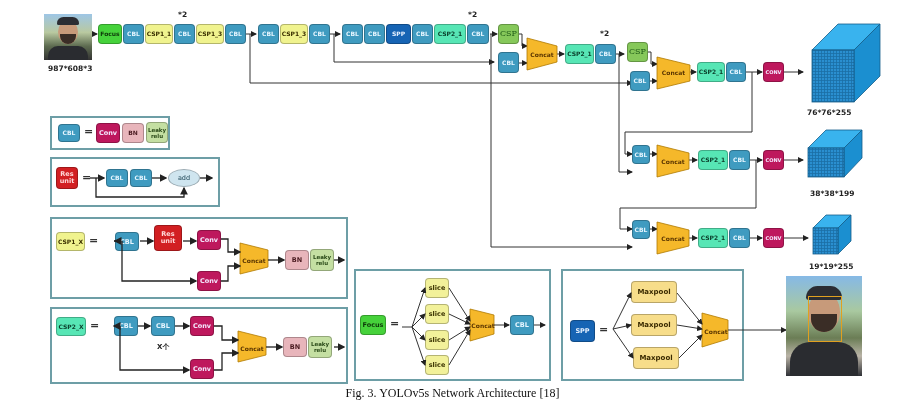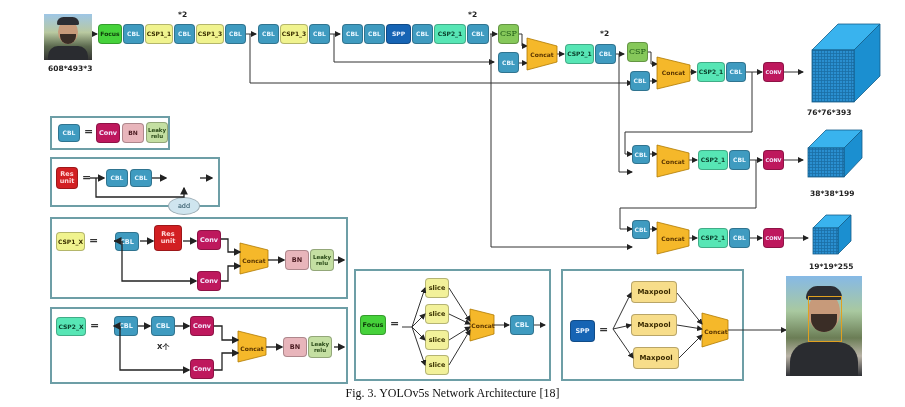--- a/index.html
+++ b/index.html
@@ -13,21 +13,21 @@
   .csp2{background:#57e6b5;color:#0a3d2a;}
   .focus{background:#46d23b;color:#0e3a0a;}
   .spp{background:#1664b4;color:#e8f2ff;}
   .cspg{background:#86c85a;color:#1e5a16;font-weight:normal;font-family:"DejaVu Serif",serif;font-size:8px;}
   .conv{background:#be185d;color:#f4eaff;}
   .bn{background:#e8b5bb;color:#4a1a20;}
   .leaky{background:#c4dfa2;color:#2a4a18;font-size:5.5px;line-height:6px;}
   .res{background:#d21f22;color:#ffd9d9;font-size:6.5px;line-height:7px;}
   .slice{background:#f2f19a;color:#3a3300;font-size:6.5px;}
   .maxpool{background:#f7dd8a;color:#3a2a00;font-size:7px;}
-  .add{background:#cfe5ef;color:#214a5a;border-radius:50%;font-weight:normal;font-size:6.5px;margin-top:28px;}
+  .add{background:#cfe5ef;color:#214a5a;border-radius:50%;font-weight:normal;font-size:6.5px;}
   .panel{position:absolute;box-sizing:border-box;border:2px solid #6d9ea6;background:#fff;}
   .lbl{position:absolute;font-weight:bold;font-size:7.5px;color:#222;white-space:nowrap;}
   .eq{position:absolute;font-weight:bold;font-size:11px;color:#333;}
   .concat-t{position:absolute;font-size:6px;font-weight:bold;color:#5a3500;display:flex;align-items:center;justify-content:center;}
   .caption{position:absolute;left:0;width:905px;top:386px;text-align:center;font-family:"Liberation Serif",serif;font-size:12px;color:#111;}
   .photo{position:absolute;overflow:hidden;}
 </style>
 </head>
 <body>
 
@@ -105,21 +105,21 @@
     <rect x="813" y="228" width="25" height="26" fill="url(#grid)" stroke="#155e8a" stroke-width="0.8"></rect>
   </g>
 </svg>
 
 <div class="photo" style="left:44px;top:14px;width:48px;height:46px;background:linear-gradient(180deg,#9ec6e6 0%,#b9c9a0 40%,#5d6b50 70%,#333 100%);">
   <div style="position:absolute;left:14px;top:6px;width:20px;height:24px;border-radius:50%;background:#c79a7a;"></div>
   <div style="position:absolute;left:13px;top:3px;width:22px;height:8px;border-radius:8px 8px 2px 2px;background:#2b2d33;"></div>
   <div style="position:absolute;left:16px;top:20px;width:16px;height:10px;border-radius:0 0 8px 8px;background:#3a2d26;"></div>
   <div style="position:absolute;left:4px;top:32px;width:40px;height:14px;border-radius:10px 10px 0 0;background:#2a2c30;"></div>
 </div>
-<div class="lbl" style="left:48px;top:64px;">608*493*3</div>
+<div class="lbl" style="left:48px;top:64px;">987*608*3</div>
 
 <div class="lbl" style="left:178px;top:10px;">*2</div>
 <div class="lbl" style="left:468px;top:10px;">*2</div>
 <div class="lbl" style="left:600px;top:29px;">*2</div>
 
 <div class="bx focus" style="left:98px;top:24px;width:24px;height:20px;">Focus</div>
 <div class="bx cbl" style="left:123px;top:24px;width:21px;height:20px;">CBL</div>
 <div class="bx csp1" style="left:145px;top:24px;width:28px;height:20px;">CSP1_1</div>
 <div class="bx cbl" style="left:174px;top:24px;width:21px;height:20px;">CBL</div>
 <div class="bx csp1" style="left:196px;top:24px;width:28px;height:20px;">CSP1_3</div>
@@ -141,21 +141,21 @@
 <div class="concat-t" style="left:527px;top:46px;width:30px;height:16px;">Concat</div>
 <div class="bx csp2" style="left:565px;top:44px;width:29px;height:20px;">CSP2_1</div>
 <div class="bx cbl" style="left:595px;top:44px;width:21px;height:20px;">CBL</div>
 
 <div class="bx cspg" style="left:627px;top:42px;width:21px;height:20px;">CSP</div>
 <div class="bx cbl" style="left:630px;top:71px;width:20px;height:20px;">CBL</div>
 <div class="concat-t" style="left:657px;top:64px;width:33px;height:16px;">Concat</div>
 <div class="bx csp2" style="left:697px;top:62px;width:28px;height:20px;">CSP2_1</div>
 <div class="bx cbl" style="left:726px;top:62px;width:20px;height:20px;">CBL</div>
 <div class="bx conv" style="left:763px;top:62px;width:21px;height:20px;font-size:5px;">CONV</div>
-<div class="lbl" style="left:807px;top:108px;">76*76*393</div>
+<div class="lbl" style="left:807px;top:108px;">76*76*255</div>
 
 <div class="bx cbl" style="left:632px;top:145px;width:18px;height:19px;">CBL</div>
 <div class="concat-t" style="left:657px;top:153px;width:32px;height:16px;">Concat</div>
 <div class="bx csp2" style="left:698px;top:150px;width:30px;height:20px;">CSP2_1</div>
 <div class="bx cbl" style="left:729px;top:150px;width:21px;height:20px;">CBL</div>
 <div class="bx conv" style="left:763px;top:150px;width:21px;height:20px;font-size:5px;">CONV</div>
 <div class="lbl" style="left:810px;top:189px;">38*38*199</div>
 
 <div class="bx cbl" style="left:632px;top:220px;width:18px;height:19px;">CBL</div>
 <div class="concat-t" style="left:657px;top:230px;width:32px;height:16px;">Concat</div>

